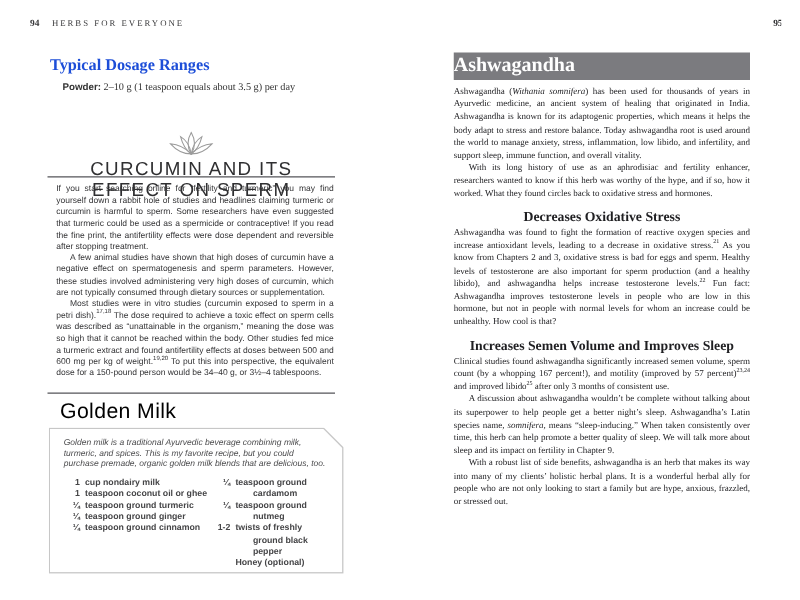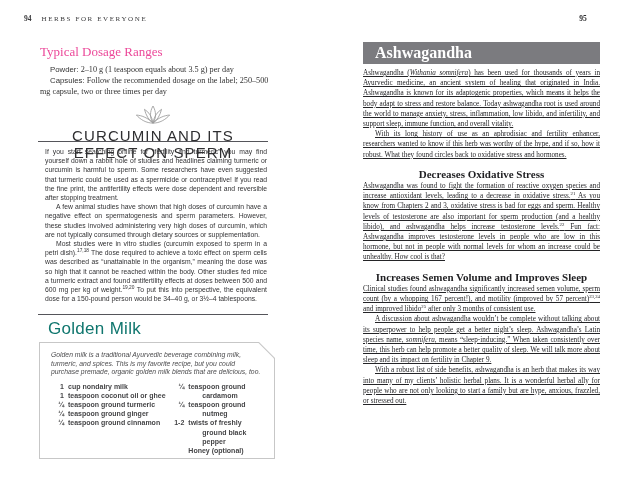--- a/index.html
+++ b/index.html
@@ -3,81 +3,78 @@
 <meta charset="utf-8">
 <style>
   html,body{margin:0;padding:0;background:#ffffff;}
   #canvas{position:relative;width:625px;height:480px;background:#ffffff;overflow:hidden;
           font-family:"Liberation Serif", serif;color:#2b2b2d;}
 
   
   .lp-header{position:absolute;left:24px;top:14px;font-size:7px;letter-spacing:1.6px;color:#3a3a3c;}
   .lp-header .pnum{font-weight:bold;font-size:7.5px;letter-spacing:0;margin-right:10px;}
   .lp-dosage{position:absolute;left:40px;top:44px;width:237px;}
-  .lp-dosage h2{margin:0 0 4px 0;font-size:13px;font-weight:normal;color:#ec4899;}
+  .lp-dosage h2{margin:0 0 4px 0;font-size:13px;font-weight:bold;color:#1d4ed8;}
   .dosage-item{font-size:8.2px;line-height:11px;text-indent:10px;color:#333;}
-  .dosage-item .dlabel{font-family:"Liberation Sans",sans-serif;font-weight:normal;font-size:7.8px;}
+  .dosage-item .dlabel{font-family:"Liberation Sans",sans-serif;font-weight:bold;font-size:7.8px;}
   .lp-lotus{position:absolute;left:134px;top:104px;}
   .curc-head{position:absolute;left:38px;top:127px;width:230px;text-align:center;
              font-family:"Liberation Sans",sans-serif;font-size:15px;letter-spacing:1.1px;color:#2f2f31;}
   .rule{position:absolute;left:38px;width:230px;border-top:1px solid #55555a;height:0;}
   .rule-top{top:141px;}
   .rule-bottom{top:314px;}
   .lp-sidebar{position:absolute;left:45px;top:147px;width:222px;
               font-family:"Liberation Sans",sans-serif;font-size:6.8px;line-height:9.2px;
               color:#333335;text-align:justify;}
   .lp-sidebar p{margin:0;}
   .lp-sidebar p.ind{text-indent:11px;}
   sup.fn{font-size:4.8px;vertical-align:super;line-height:0;}
   .golden-head{position:absolute;left:48px;top:319px;font-family:"Liberation Sans",sans-serif;
-               font-size:17px;color:#0f766e;letter-spacing:0.3px;}
+               font-size:17px;color:#000000;letter-spacing:0.3px;}
   .recipe-box{position:absolute;left:39px;top:342px;width:236px;height:117px;background:#c7c7c7;
               clip-path:polygon(0 0, calc(100% - 16px) 0, 100% 16px, 100% 100%, 0 100%);}
   .recipe-inner{position:absolute;left:1px;top:1px;right:1px;bottom:1px;background:#ffffff;
                 clip-path:polygon(0 0, calc(100% - 15.5px) 0, 100% 15.5px, 100% 100%, 0 100%);
                 box-sizing:border-box;padding:8px 11px 6px 11px;
                 font-family:"Liberation Sans",sans-serif;color:#4b4b4d;}
   .recipe-intro{font-style:italic;font-size:6.8px;line-height:8.5px;margin:0 0 5px 0;}
   .ing-cols{display:flex;}
   .ing-col1{width:126px;}
   .ing-col2{width:96px;}
   .ing-row{display:flex;font-size:7px;line-height:9.2px;font-weight:bold;color:#454547;}
   .ing-qty{width:13px;text-align:right;margin-right:4px;flex:none;}
   .ing-name{flex:1;padding-left:14px;text-indent:-14px;}
   .recipe-instr{font-size:6.8px;line-height:8.5px;margin:5px 0 0 0;}
 
   
-  .rp-pagenum{position:absolute;left:572px;top:14px;width:22px;text-align:center;
+  .rp-pagenum{position:absolute;left:604px;top:14px;width:22px;text-align:right;
               font-size:7.5px;font-weight:bold;color:#2b2b2d;}
   .rp-banner{position:absolute;left:363px;top:42px;width:237px;height:22px;background:#7b7b7f;
-             box-sizing:border-box;padding-left:12px;color:#ffffff;font-weight:bold;
+             box-sizing:border-box;color:#ffffff;font-weight:bold;
              font-size:16px;line-height:21px;}
   .rp-body{position:absolute;left:363px;top:68px;width:237px;font-size:7.2px;line-height:10.2px;
            color:#242427;text-align:justify;}
-  .rp-body p{margin:0;text-decoration:underline;}
+  .rp-body p{margin:0;}
   .rp-body p.ind{text-indent:12px;}
   .rp-body h3{margin:9px 0 2px 0;font-size:11px;font-weight:bold;color:#1f1f22;text-align:center;}
   .latin{font-style:italic;}
 </style>
 </head>
 <body>
 
 <div id="canvas">
 
   <div class="lp-header">
     <span class="pnum">94</span><span>HERBS FOR EVERYONE</span>
   </div>
 
   <div class="lp-dosage">
     <h2>Typical Dosage Ranges</h2>
     <div class="dosage-item">
       <span class="dlabel">Powder:</span><span> 2–10 g (1 teaspoon equals about 3.5 g) per day</span>
-    </div>
-    <div class="dosage-item">
-      <span class="dlabel">Capsules:</span><span> Follow the recommended dosage on the label; 250–500 mg capsule, two or three times per day</span>
     </div>
   </div>
 
   <div class="lp-lotus">
     <svg width="38" height="23" viewBox="0 0 40 24">
       <g fill="none" stroke="#9b9b9b" stroke-width="0.9">
         <path d="M20 2 C16.5 8 16.5 14.5 20 20 C23.5 14.5 23.5 8 20 2 Z"></path>
         <path d="M11 5.5 C12.5 11.5 15.5 17 20 20 C19 13.5 16 8.5 11 5.5 Z"></path>
         <path d="M29 5.5 C27.5 11.5 24.5 17 20 20 C21 13.5 24 8.5 29 5.5 Z"></path>
         <path d="M2.5 11.5 C7 16.5 13 20 20 20 C14.5 14.5 8.5 12 2.5 11.5 Z"></path>
@@ -148,21 +145,21 @@
   </div>
 
   <div class="rp-pagenum">95</div>
 
   <div class="rp-banner">
     <span>Ashwagandha</span>
   </div>
 
   <div class="rp-body">
     <p><span>Ashwagandha (</span><span class="latin">Withania somnifera</span><span>) has been used for thousands of years in Ayurvedic medicine, an ancient system of healing that originated in India. Ashwagandha is known for its adaptogenic properties, which means it helps the body adapt to stress and restore balance. Today ashwagandha root is used around the world to manage anxiety, stress, inflammation, low libido, and infertility, and support sleep, immune function, and overall vitality.</span></p>
-    <p class="ind">With its long history of use as an aphrodisiac and fertility enhancer, researchers wanted to know if this herb was worthy of the hype, and if so, how it robust. What they found circles back to oxidative stress and hormones.</p>
+    <p class="ind">With its long history of use as an aphrodisiac and fertility enhancer, researchers wanted to know if this herb was worthy of the hype, and if so, how it worked. What they found circles back to oxidative stress and hormones.</p>
 
     <h3>Decreases Oxidative Stress</h3>
     <p><span>Ashwagandha was found to fight the formation of reactive oxygen species and increase antioxidant levels, leading to a decrease in oxidative stress.</span><sup class="fn">21</sup><span> As you know from Chapters 2 and 3, oxidative stress is bad for eggs and sperm. Healthy levels of testosterone are also important for sperm production (and a healthy libido), and ashwagandha helps increase testosterone levels.</span><sup class="fn">22</sup><span> Fun fact: Ashwagandha improves testosterone levels in people who are low in this hormone, but not in people with normal levels for whom an increase could be unhealthy. How cool is that?</span></p>
 
     <h3>Increases Semen Volume and Improves Sleep</h3>
     <p><span>Clinical studies found ashwagandha significantly increased semen volume, sperm count (by a whopping 167 percent!), and motility (improved by 57 percent)</span><sup class="fn">23,24</sup><span> and improved libido</span><sup class="fn">25</sup><span> after only 3 months of consistent use.</span></p>
     <p class="ind"><span>A discussion about ashwagandha wouldn’t be complete without talking about its superpower to help people get a better night’s sleep. Ashwagandha’s Latin species name, </span><span class="latin">somnifera</span><span>, means “sleep-inducing.” When taken consistently over time, this herb can help promote a better quality of sleep. We will talk more about sleep and its impact on fertility in Chapter 9.</span></p>
     <p class="ind">With a robust list of side benefits, ashwagandha is an herb that makes its way into many of my clients’ holistic herbal plans. It is a wonderful herbal ally for people who are not only looking to start a family but are hype, anxious, frazzled, or stressed out.</p>
   </div>
 

